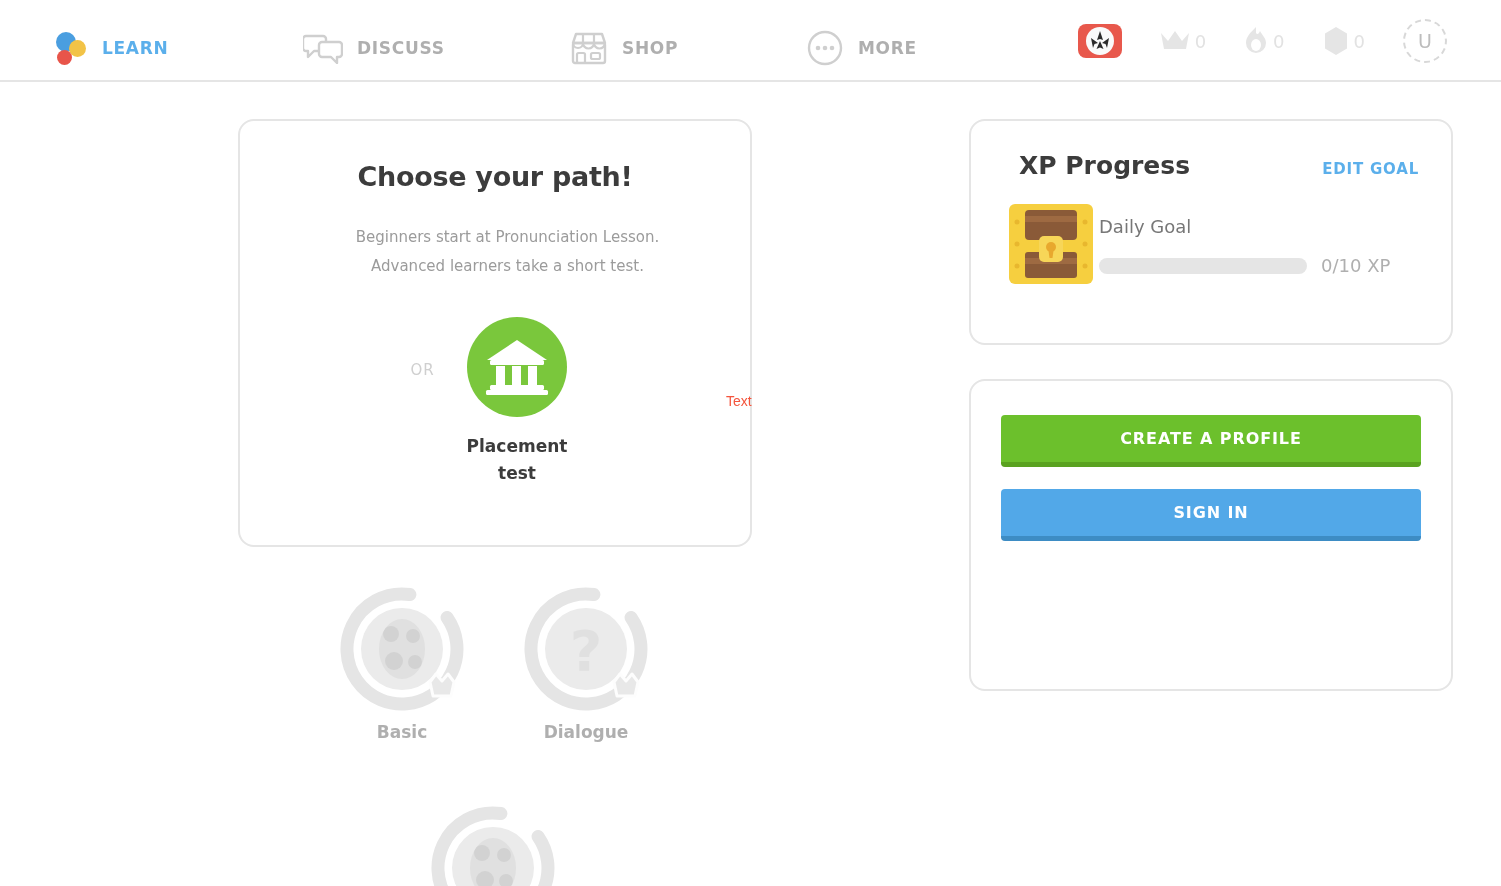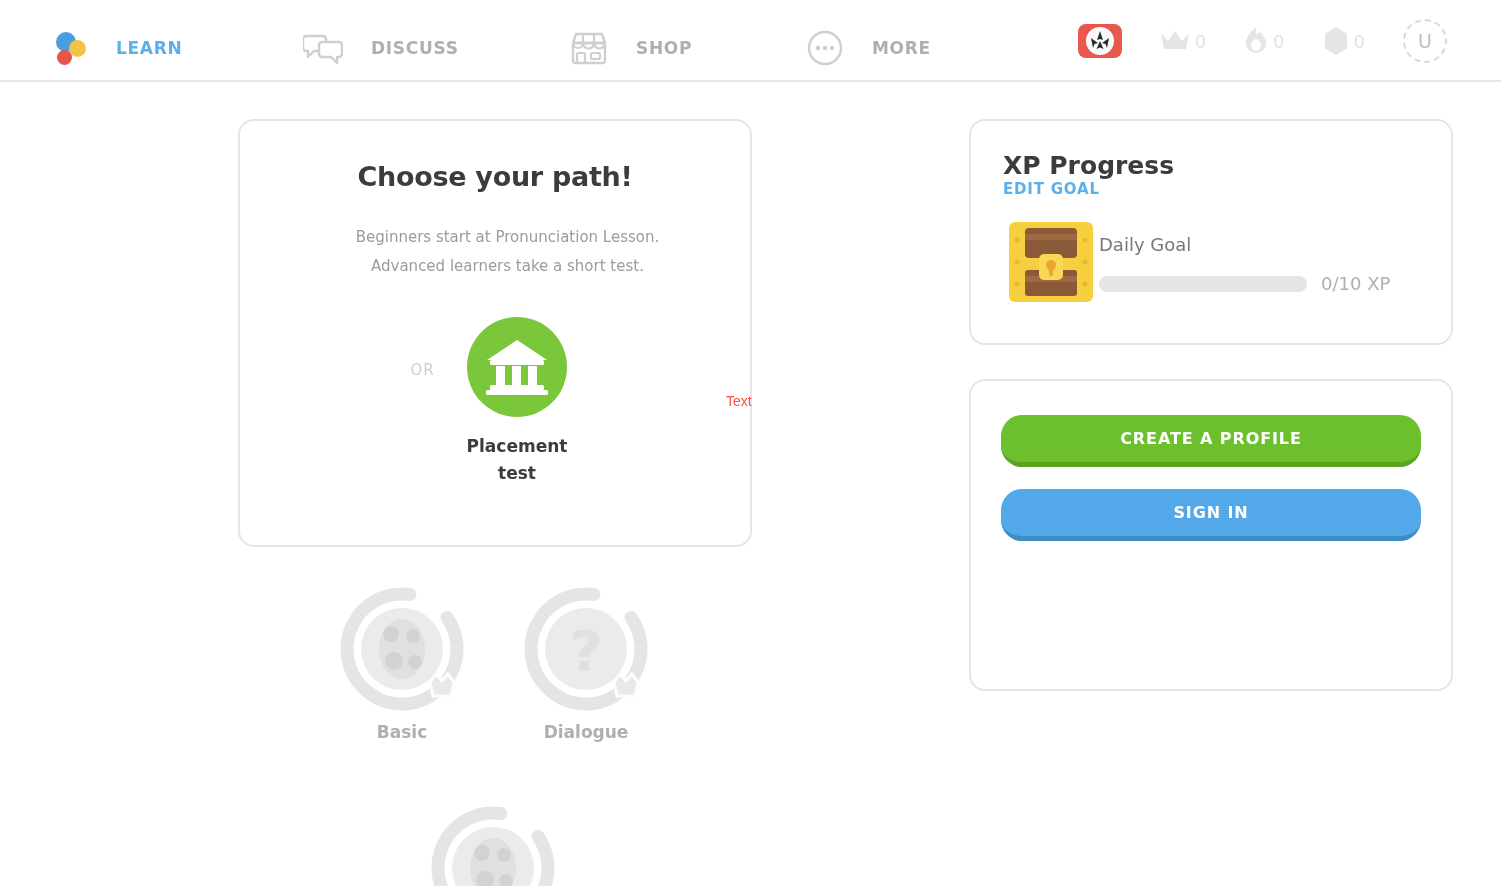--- a/index.html
+++ b/index.html
@@ -12,21 +12,21 @@
 
   
   .header {
     position: absolute; top: 0; left: 0;
     width: 1501px; height: 82px;
     border-bottom: 2px solid #e5e5e5;
     background: #fff;
   }
   .nav-item {
     position: absolute; top: 0; height: 96px;
-    display: flex; align-items: center; gap: 28px;
+    display: flex; align-items: center; gap: 14px;
     cursor: pointer;
   }
   .nav-label {
     font-size: 17px; font-weight: bold; letter-spacing: 0.7px;
     color: #afafaf;
   }
   .nav-label.active { color: #5bafeb; }
 
   .logo-wrap { position: relative; width: 34px; height: 34px; }
   .dot { position: absolute; border-radius: 50%; }
@@ -112,22 +112,21 @@
   
   .annotation {
     position: absolute; left: 726px; top: 393px;
     font-size: 14px; color: #f4553d;
     font-family: Liberation Sans, sans-serif;
   }
 
   
   .xp-head {
     display: flex; align-items: baseline; justify-content: space-between;
-    padding: 30px 32px 0 32px;
-    flex-direction: column;
+    padding: 30px 32px 0 48px;
   }
   .xp-title { font-size: 25px; font-weight: bold; color: #3c3c3c; }
   .edit-goal {
     font-size: 15px; font-weight: bold; color: #5bafeb;
     letter-spacing: 0.8px; cursor: pointer;
   }
   .xp-body { display: flex; align-items: center; padding: 16px 32px 0 32px; }
   .goal-block { flex: 1; padding-top: 4px; }
   .goal-label { font-size: 18px; color: #777777; }
   .goal-row { display: flex; align-items: center; gap: 14px; margin-top: 18px; }
@@ -139,21 +138,21 @@
   .xp-count { font-size: 18px; color: #afafaf; white-space: nowrap; }
 
   
   .profile-title {
     padding: 32px 32px 0 32px;
     font-size: 25px; font-weight: bold; color: #3c3c3c; line-height: 37px;
   }
   .btn {
     display: block; width: 420px; margin: 0 auto;
     height: 52px; line-height: 48px; text-align: center;
-    border-radius: 21px; color: #fff;
+    border-radius: 4px; color: #fff;
     font-size: 16px; font-weight: bold; letter-spacing: 0.9px;
     cursor: pointer; border: none;
     font-family: "DejaVu Sans", "Liberation Sans", sans-serif;
   }
   .btn-green { background: #6cc02c; border-bottom: 5px solid #5aa220; margin-top: 34px; }
   .btn-blue  { background: #52a8e8; border-bottom: 5px solid #3d8cc4; margin-top: 22px; }
 
   
   .skill { position: absolute; text-align: center; cursor: pointer; }
   .skill-ring { position: relative; width: 126px; height: 126px; }

